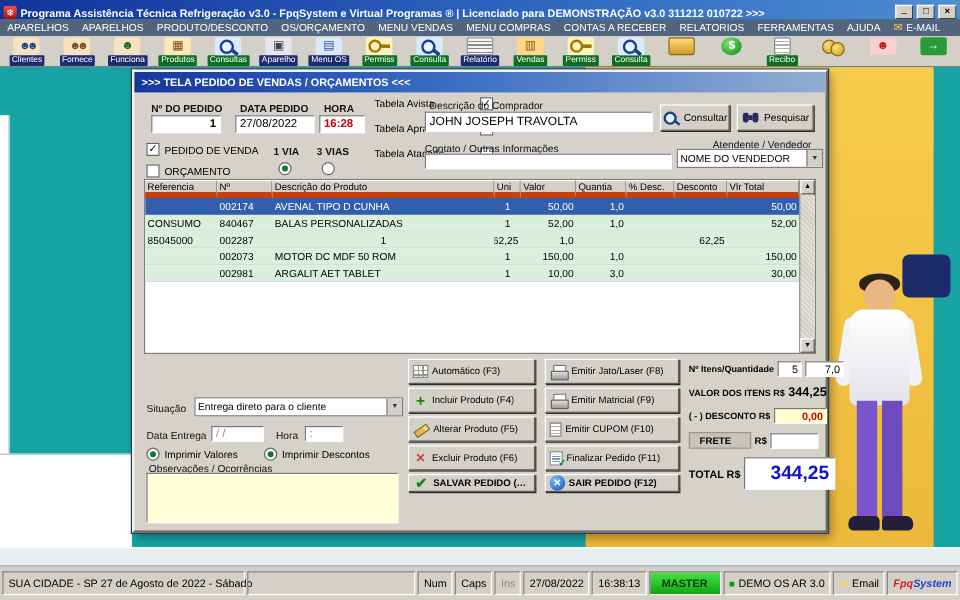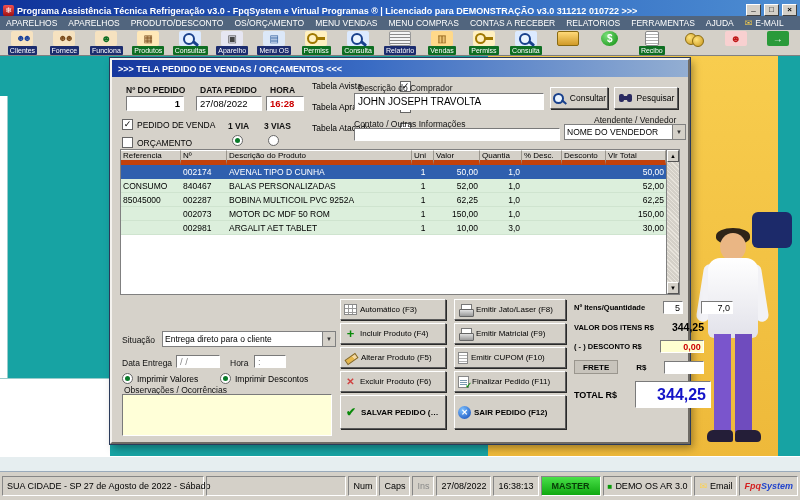--- a/index.html
+++ b/index.html
@@ -97,21 +97,21 @@
   .tr{height:14px;background:#dcefdc;border-bottom:1px solid #cfe4cf}
   .tr.sel{background:#2f5fae;color:#fff;border-bottom-color:#2f5fae}
   .td{font-size:8.5px;display:flex;align-items:center;padding:0 2px;white-space:nowrap;overflow:hidden}
   .td.num{justify-content:flex-end}.td.ctr{justify-content:center}
   .vsb{position:absolute;top:0;right:0;width:13px;bottom:0;border-left:1px solid #808080;background:repeating-linear-gradient(45deg,#e8e4dc 0 1px,#d4d0c8 1px 3px);display:flex;flex-direction:column;justify-content:space-between;align-items:center}
   .sbtn{width:12px;height:12px;background:#d4d0c8;border:1px solid;border-color:#fff #555 #555 #fff;font-size:6px;display:flex;align-items:center;justify-content:center}
   
   .action-col{position:absolute;left:228px;top:222px;width:106px;display:flex;flex-direction:column;gap:3px}
   .emit-col{position:absolute;left:342px;top:222px;width:112px;display:flex;flex-direction:column;gap:3px}
   .dlg-btn{height:21px;background:#d4d0c8;border:1px solid;border-color:#fff #5a5a5a #5a5a5a #fff;box-shadow:1px 1px 0 #2a2a2a;font-size:8px;display:flex;align-items:center;gap:3px;padding:0 3px;cursor:default;font-family:"Liberation Sans",sans-serif;white-space:nowrap}
-  .dlg-btn.bold{height:34px;font-weight:bold}
+  .dlg-btn.bold{height:15px;font-weight:bold}
   .bl{overflow:hidden;text-overflow:ellipsis}
   
   .bi{flex:none;display:inline-flex;align-items:center;justify-content:center}
   .bi-search{position:relative;width:14px;height:13px}
   .bi-search::before{content:"";position:absolute;left:1px;top:1px;width:7px;height:7px;border:2px solid #18408c;border-radius:50%;background:#eaf4ff}
   .bi-search::after{content:"";position:absolute;left:9px;top:9px;width:6px;height:2px;background:#18408c;transform:rotate(40deg)}
   .bi-binoculars{position:relative;width:15px;height:12px}
   .bi-binoculars::before{content:"";position:absolute;left:1px;top:2px;width:5px;height:8px;background:#2a2a60;border-radius:2px;box-shadow:8px 0 0 #2a2a60}
   .bi-binoculars::after{content:"";position:absolute;left:6px;top:4px;width:3px;height:4px;background:#2a2a60}
   .bi-grid{width:13px;height:11px;border:1px solid #888;background-color:#fff;background-image:repeating-linear-gradient(90deg,transparent 0 3px,#999 3px 4px),repeating-linear-gradient(transparent 0 3px,#999 3px 4px)}
@@ -126,21 +126,21 @@
   .bi-receipt{width:10px;height:12px;background:repeating-linear-gradient(#ffffff 0 2px,#b0b0b0 2px 3px);border:1px solid #888}
   .bi-note{width:11px;height:12px;background:#fff;border:1px solid #888;position:relative}
   .bi-note::before{content:"";position:absolute;left:1px;top:2px;width:7px;height:6px;background:repeating-linear-gradient(#fff 0 1px,#7a9ab0 1px 2px)}
   .bi-note::after{content:"✓";position:absolute;right:-4px;bottom:-3px;color:#0a8a0a;font-size:8px;font-weight:bold}
   .bi-exitblue{width:13px;height:13px;border-radius:50%;background:radial-gradient(circle at 35% 30%,#7cc0ff,#1048b8);color:#fff;font-size:8px}.bi-exitblue::before{content:"✕"}
   .bi-money{position:relative;width:17px;height:14px}
   .bi-money::before,.bi-money::after{content:"";position:absolute;width:9px;height:9px;border-radius:50%;background:radial-gradient(circle at 35% 35%,#ffe27a,#c8961e);border:1px solid #8a6a10}
   .bi-money::before{left:0;top:2px}.bi-money::after{left:6px;top:4px}
   
   .totals{position:absolute;left:462px;top:224px;width:108px}
-  .t-row{display:flex;align-items:center;gap:18px;margin-bottom:7px}
+  .t-row{display:flex;align-items:center;gap:3px;margin-bottom:7px}
   .t-lbl{flex:1;font-size:7.5px;font-weight:bold;white-space:nowrap}
   .t-box{background:#fff;border:1px solid;border-color:#7a7a7a #fff #fff #7a7a7a;height:13px;min-width:20px;display:flex;align-items:center;justify-content:flex-end;padding:0 2px;font-size:9px}
   .t-box.qty{min-width:32px}
   .t-val{font-weight:bold;font-size:10.5px}
   .t-box.desc{min-width:44px;background:#ffffd0;color:#c00;font-weight:bold}
   .frete-lbl{background:#c8c4bc;border:1px solid #9a968e;padding:0 8px;height:14px;display:flex;align-items:center;font-size:8px;font-weight:bold}
   .t-rs{font-size:8px;font-weight:bold}
   .t-total-box{background:#fff;border:1px solid;border-color:#7a7a7a #fff #fff #7a7a7a;height:27px;min-width:76px;display:flex;align-items:center;justify-content:flex-end;padding:0 4px;color:#1313c8;font-weight:bold;font-size:16px}
   .obs{position:absolute;left:10px;top:317px;width:210px;height:42px;background:#ffffd8;border:1px solid;border-color:#7a7a7a #fff #fff #7a7a7a;font-size:9px;padding:2px}
 
@@ -378,21 +378,20 @@
                 <div class="td ctr">1</div>
                 <div class="td num">52,00</div>
                 <div class="td num">1,0</div>
                 <div class="td num"></div>
                 <div class="td num"></div>
                 <div class="td num">52,00</div>
               </div>
               <div class="tr grow">
                 <div class="td">85045000</div>
                 <div class="td">002287</div>
-                <div class="td">BOBINA MULTICOIL PVC 9252A</div>
                 <div class="td ctr">1</div>
                 <div class="td num">62,25</div>
                 <div class="td num">1,0</div>
                 <div class="td num"></div>
                 <div class="td num"></div>
                 <div class="td num">62,25</div>
               </div>
               <div class="tr grow">
                 <div class="td"></div>
                 <div class="td">002073</div>

